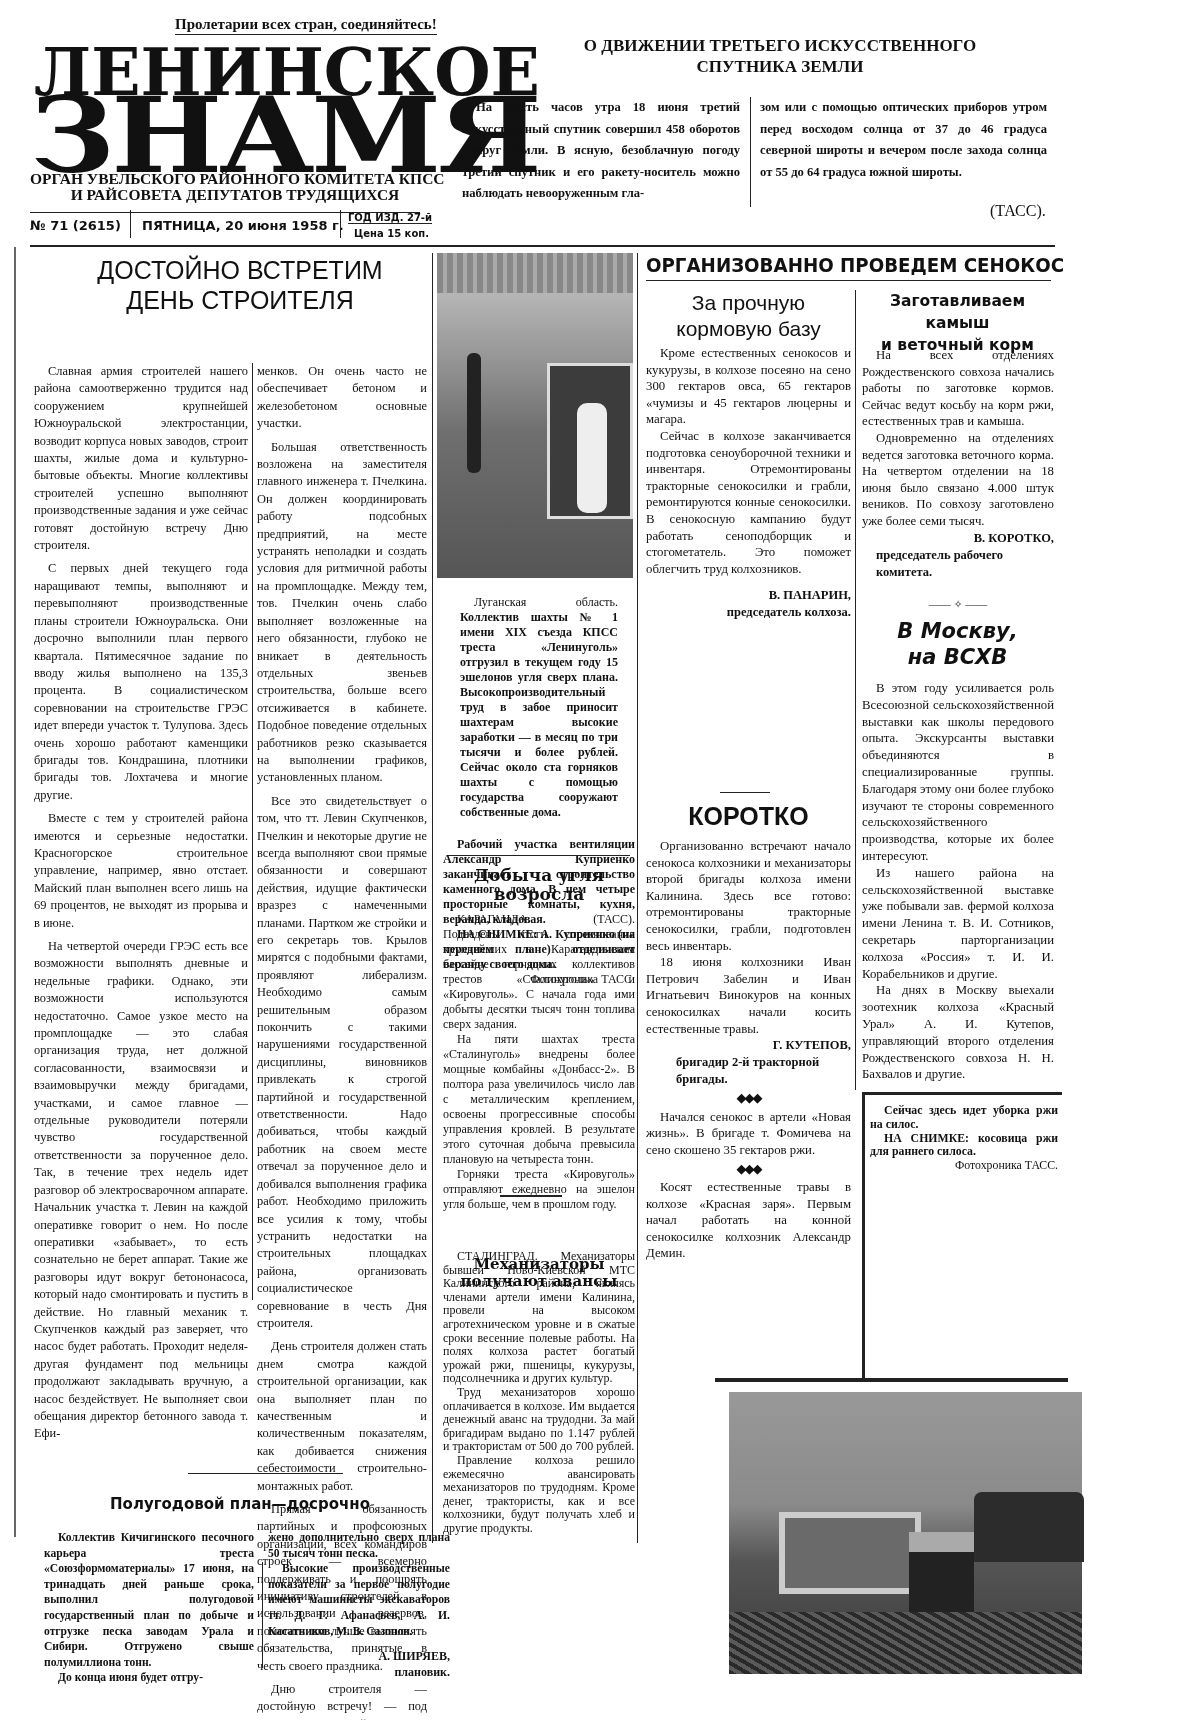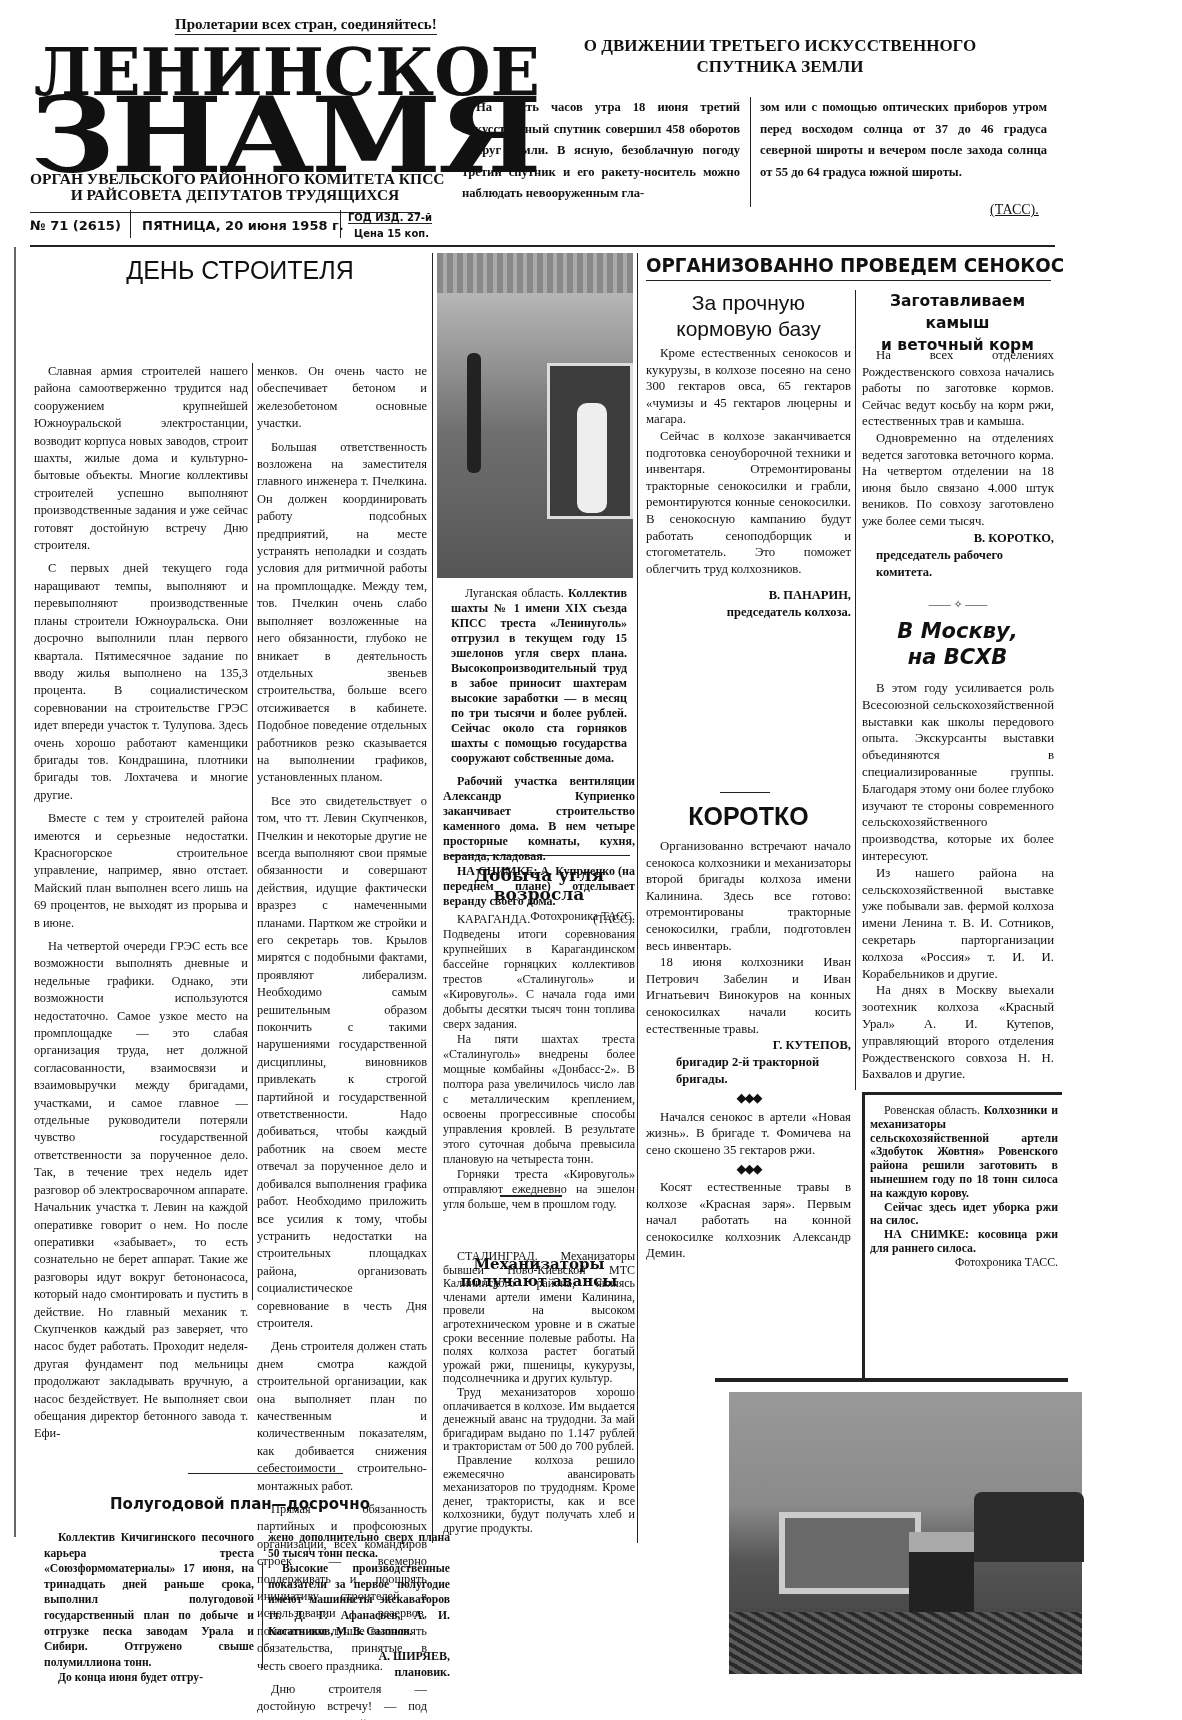--- a/index.html
+++ b/index.html
@@ -35,26 +35,27 @@
 <div class="abs bold cond" style="left:348px;top:212px;font-size:10px;white-space:nowrap;border-bottom:1px solid #222;">ГОД ИЗД. 27-й</div>
 <div class="abs bold cond" style="left:354px;top:228px;font-size:10px;white-space:nowrap;text-align:center;">Цена 15 коп.</div>
 
 <div class="abs center bold" style="left:500px;top:35px;width:560px;font-size:17px;line-height:21px;">
   <div>О ДВИЖЕНИИ ТРЕТЬЕГО ИСКУССТВЕННОГО</div>
   <div>СПУТНИКА ЗЕМЛИ</div>
 </div>
 <div class="abs bold txt" style="left:462px;top:97px;width:278px;font-size:12.6px;line-height:21.6px;text-indent:14px;">На шесть часов утра 18 июня третий искусственный спутник совершил 458 оборотов вокруг Земли. В ясную, безоблачную погоду третий спутник и его ракету-носитель можно наблюдать невооруженным гла-</div>
 <div class="vrule" style="left:750px;top:97px;height:110px;"></div>
 <div class="abs bold txt" style="left:760px;top:97px;width:287px;font-size:12.6px;line-height:21.6px;">зом или с помощью оптических приборов утром перед восходом солнца от 37 до 46 градуса северной широты и вечером после захода солнца от 55 до 64 градуса южной широты.</div>
-<div class="abs" style="left:990px;top:202px;font-size:14px;text-decoration:underline;">(ТАСС).</div>
+<div class="abs" style="left:990px;top:202px;font-size:16px;">(ТАСС).</div>
 
 <div class="hrule" style="left:30px;top:245px;width:1025px;height:2px;"></div>
 <div class="vrule" style="left:14px;top:247px;height:1290px;width:2px;background:#666;"></div>
 
 <div class="abs center sans" style="left:60px;top:255px;width:360px;font-size:25px;line-height:30px;">
+  <div>ДОСТОЙНО ВСТРЕТИМ</div>
   <div>ДЕНЬ СТРОИТЕЛЯ</div>
 </div>
 <div class="abs txt" style="left:34px;top:363px;width:214px;">
   <p>Славная армия строителей нашего района самоотверженно трудится над сооружением крупнейшей Южноуральской электростанции, возводит корпуса новых заводов, строит шахты, жилые дома и культурно-бытовые объекты. Многие коллективы строителей успешно выполняют производственные задания и уже сейчас готовят достойную встречу Дню строителя.</p>
   <p>С первых дней текущего года наращивают темпы, выполняют и перевыполняют производственные планы строители Южноуральска. Они досрочно выполнили план первого квартала. Пятимесячное задание по вводу жилья выполнено на 135,3 процента. В социалистическом соревновании на строительстве ГРЭС идет впереди участок т. Тулупова. Здесь очень хорошо работают каменщики бригады тов. Кондрашина, плотники бригады тов. Лохтачева и многие другие.</p>
   <p>Вместе с тем у строителей района имеются и серьезные недостатки. Красногорское строительное управление, например, явно отстает. Майский план выполнен всего лишь на 69 процентов, не выходят из прорыва и в июне.</p>
   <p>На четвертой очереди ГРЭС есть все возможности выполнять дневные и недельные графики. Однако, эти возможности используются недостаточно. Самое узкое место на промплощадке — это слабая организация труда, нет должной согласованности, взаимосвязи и взаимовыручки между бригадами, участками, и самое главное — отдельные руководители потеряли чувство государственной ответственности за порученное дело. Так, в течение трех недель идет разговор об электросварочном аппарате. Начальник участка т. Левин на каждой оперативке говорит о нем. Но после оперативки «забывает», то есть сознательно не берет аппарат. Такие же разговоры идут вокруг бетононасоса, который надо смонтировать и пустить в действие. Но главный механик т. Скупченков каждый раз заверяет, что насос будет работать. Проходит неделя-другая фундамент под мельницы продолжают закладывать вручную, а насос бездействует. Не выполняет свои обещания директор бетонного завода т. Ефи-</p>
 </div>
 <div class="vrule" style="left:252px;top:363px;height:937px;"></div>
 <div class="abs txt" style="left:257px;top:363px;width:170px;">
@@ -84,21 +85,21 @@
 
 <div class="photo" style="left:437px;top:253px;width:196px;height:325px;background:
      linear-gradient(180deg,#c9c9c9 0%,#9a9a9a 30%,#6f6f6f 55%,#555 100%);">
   <div class="abs" style="left:110px;top:110px;width:80px;height:150px;background:#3c3c3c;border:3px solid #ddd;"></div>
   <div class="abs" style="left:0;top:0;width:196px;height:40px;background:repeating-linear-gradient(90deg,#888 0 6px,#aaa 6px 10px);"></div>
   <div class="abs" style="left:30px;top:100px;width:14px;height:120px;background:#222;border-radius:6px;"></div>
   <div class="abs" style="left:140px;top:150px;width:30px;height:110px;background:#eee;border-radius:10px;"></div>
 </div>
 <div class="vrule" style="left:432px;top:253px;height:1290px;"></div>
 <div class="abs txt" style="left:443px;top:578px;width:192px;font-size:12px;line-height:15px;">
-  <p style="margin:8px;">
+  <p style="margin:17px;">
     <span>Луганская область.</span>
     <b>Коллектив шахты № 1 имени XIX съезда КПСС треста «Ленинуголь» отгрузил в текущем году 15 эшелонов угля сверх плана. Высокопроизводительный труд в забое приносит шахтерам высокие заработки — в месяц по три тысячи и более рублей. Сейчас около ста горняков шахты с помощью государства сооружают собственные дома.</b>
   </p>
   <p class="bold" style="margin:0;">Рабочий участка вентиляции Александр Куприенко заканчивает строительство каменного дома. В нем четыре просторные комнаты, кухня, веранда, кладовая.</p>
   <p class="bold" style="margin:0;">НА СНИМКЕ: А. Куприенко (на переднем плане) отделывает веранду своего дома.</p>
   <div style="text-align:right">Фотохроника ТАСС.</div>
 </div>
 
 <div class="hrule" style="left:448px;top:855px;width:182px;height:1px;"></div>
 <div class="abs center bold" style="left:443px;top:866px;width:192px;font-family:'DejaVu Serif',serif;font-size:17px;line-height:19px;">
@@ -170,24 +171,20 @@
   <div class="center" style="font-size:13px;letter-spacing:-2px;margin:2px 0;">◆◆◆</div>
   <p style="margin:0;">Начался сенокос в артели «Новая жизнь». В бригаде т. Фомичева на сено скошено 35 гектаров ржи.</p>
   <div class="center" style="font-size:13px;letter-spacing:-2px;margin:2px 0;">◆◆◆</div>
   <p style="margin:0;">Косят естественные травы в колхозе «Красная заря». Первым начал работать на конной сенокосилке колхозник Александр Демин.</p>
 </div>
 <div class="hrule" style="left:715px;top:1378px;width:353px;height:4px;"></div>
 
 <div class="vrule" style="left:862px;top:1092px;height:290px;width:3px;"></div>
 <div class="hrule" style="left:862px;top:1092px;width:200px;height:3px;"></div>
 <div class="abs txt" style="left:870px;top:1104px;width:188px;font-size:11.8px;line-height:13.8px;">
-  <p style="margin:0;">
-    <span>Ровенская область.</span>
-    <b>Колхозники и механизаторы сельскохозяйственной артели «Здобуток Жовтня» Ровенского района решили заготовить в нынешнем году по 18 тонн силоса на каждую корову.</b>
-  </p>
   <p class="bold" style="margin:0;">Сейчас здесь идет уборка ржи на силос.</p>
   <p class="bold" style="margin:0;">НА СНИМКЕ: косовица ржи для раннего силоса.</p>
   <div style="text-align:right">Фотохроника ТАСС.</div>
 </div>
 
 <div class="photo" style="left:729px;top:1392px;width:353px;height:282px;background:
      linear-gradient(180deg,#999 0%,#8a8a8a 40%,#555 60%,#3a3a3a 100%);">
   <div class="abs" style="left:50px;top:120px;width:130px;height:70px;border:6px solid #ccc;background:#6a6a6a;"></div>
   <div class="abs" style="left:180px;top:140px;width:65px;height:100px;background:#222;border-top:20px solid #aaa;"></div>
   <div class="abs" style="left:245px;top:100px;width:110px;height:70px;background:#2c2c2c;border-radius:8px 8px 0 0;"></div>

